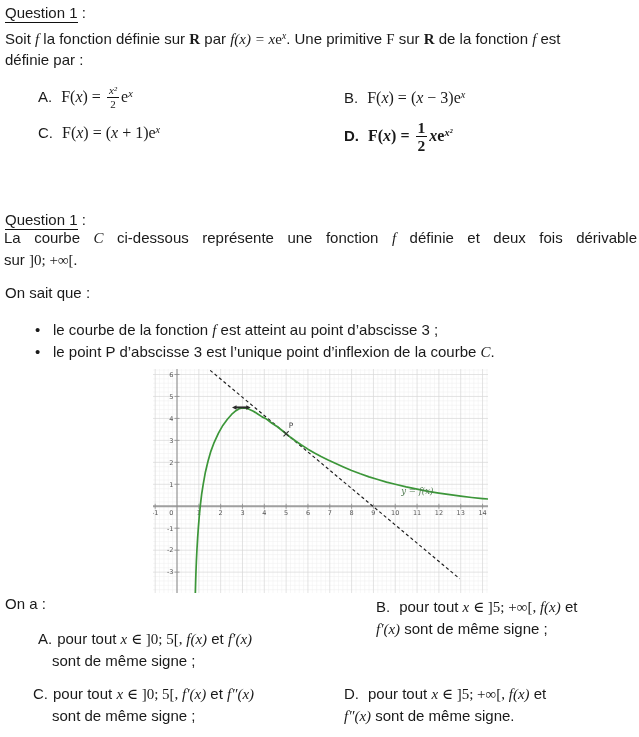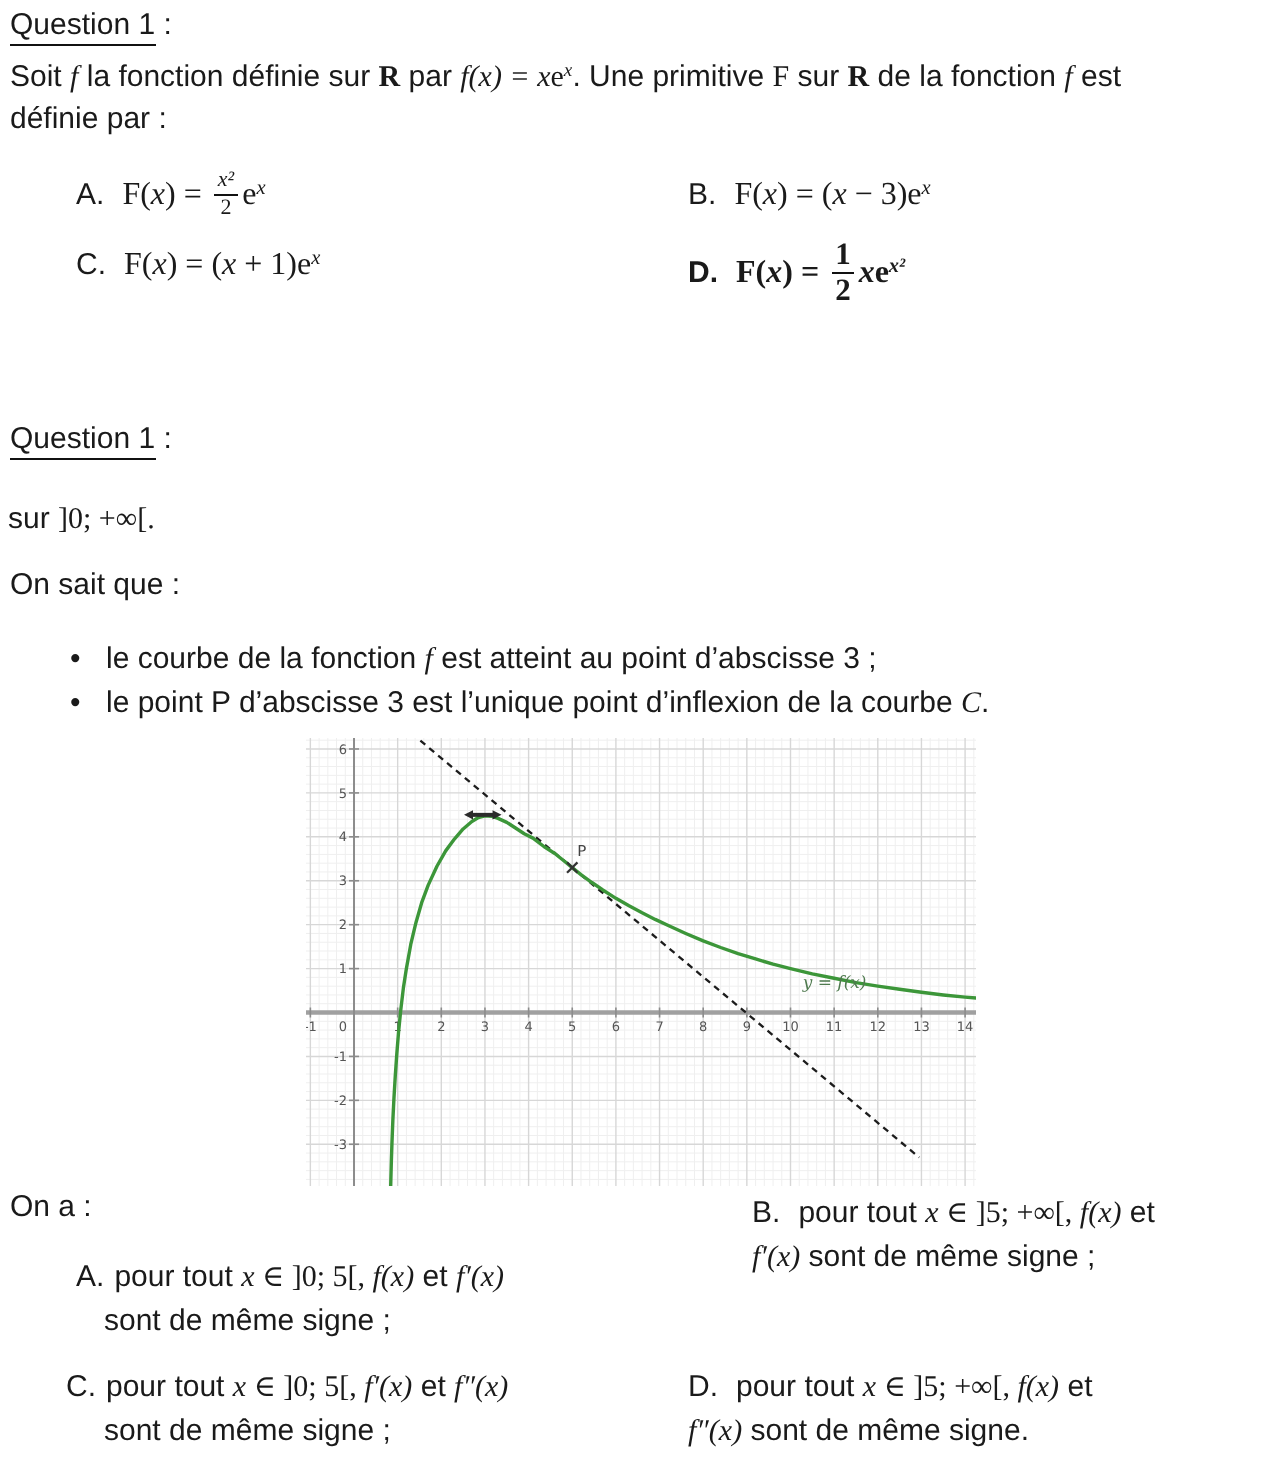--- a/index.html
+++ b/index.html
@@ -48,20 +48,21 @@
   <div class="opt" style="left:38px;top:124px;">
     <span class="opt-label">C.</span><span class="formula"><span class="mu">F(</span><span class="mi">x</span><span class="mu">) = (</span><span class="mi">x</span><span class="mu"> + 1)e</span><span class="sup mi">x</span></span>
   </div>
 
   <div class="opt" style="left:344px;top:120px;font-weight:bold;">
     <span class="opt-label">D.</span><span class="formula"><span class="mu">F(</span><span class="mi">x</span><span class="mu">) = </span><span class="frac frac-big"><span class="fn mu">1</span><span class="fd mu">2</span></span><span class="mi">x</span><span class="mu">e</span><span class="sup mi">x²</span></span>
   </div>
 
   <div class="q-heading" style="left:5px;top:211px;"><span class="hu">Question 1</span><span> :</span></div>
 
+  <div class="just-line" style="left:4px;top:229px;"><span>La courbe </span><span class="mi">C</span><span> ci-dessous représente une fonction </span><span class="mi">f</span><span> définie et deux fois dérivable</span></div>
   <div class="body-line" style="left:4px;top:251px;"><span>sur </span><span class="mu">]0; +∞[</span><span class="mu">.</span></div>
 
   <div class="body-line" style="left:5px;top:284px;">On sait que :</div>
 
   <div class="bullet-row" style="left:35px;top:321px;"><span class="dot">•</span><span>le courbe de la fonction </span><span class="mi">f</span><span> est atteint au point d’abscisse 3 ;</span></div>
   <div class="bullet-row" style="left:35px;top:343px;"><span class="dot">•</span><span>le point P d’abscisse 3 est l’unique point d’inflexion de la courbe </span><span class="mi">C</span><span>.</span></div>
 
   <div class="graph-box">
     <svg id="graph-svg" width="335" height="224" viewBox="0 0 335 224">
         <line x1="6.547231270358307" y1="0" x2="6.547231270358307" y2="224" stroke="#efefef" stroke-width="0.5"></line>

